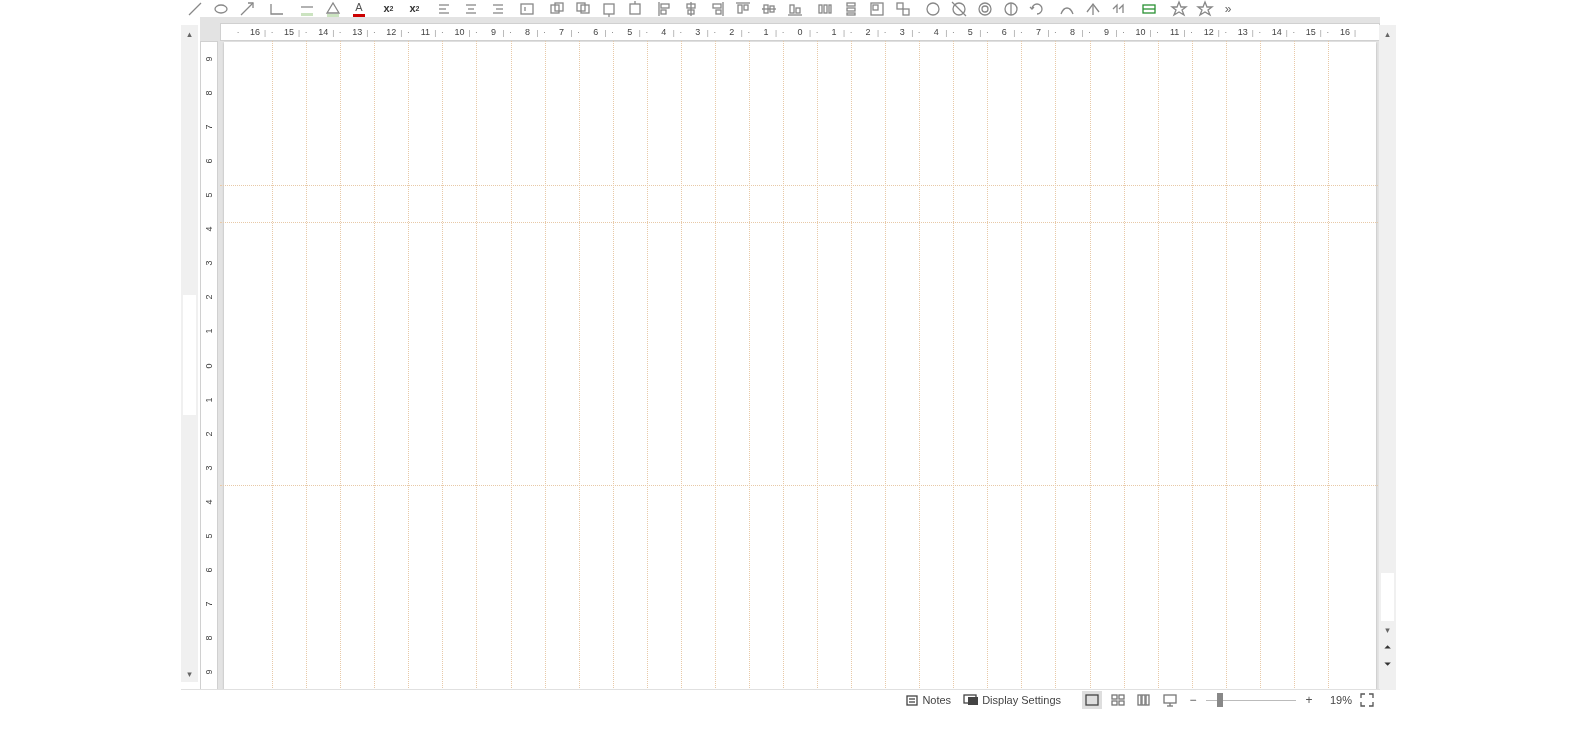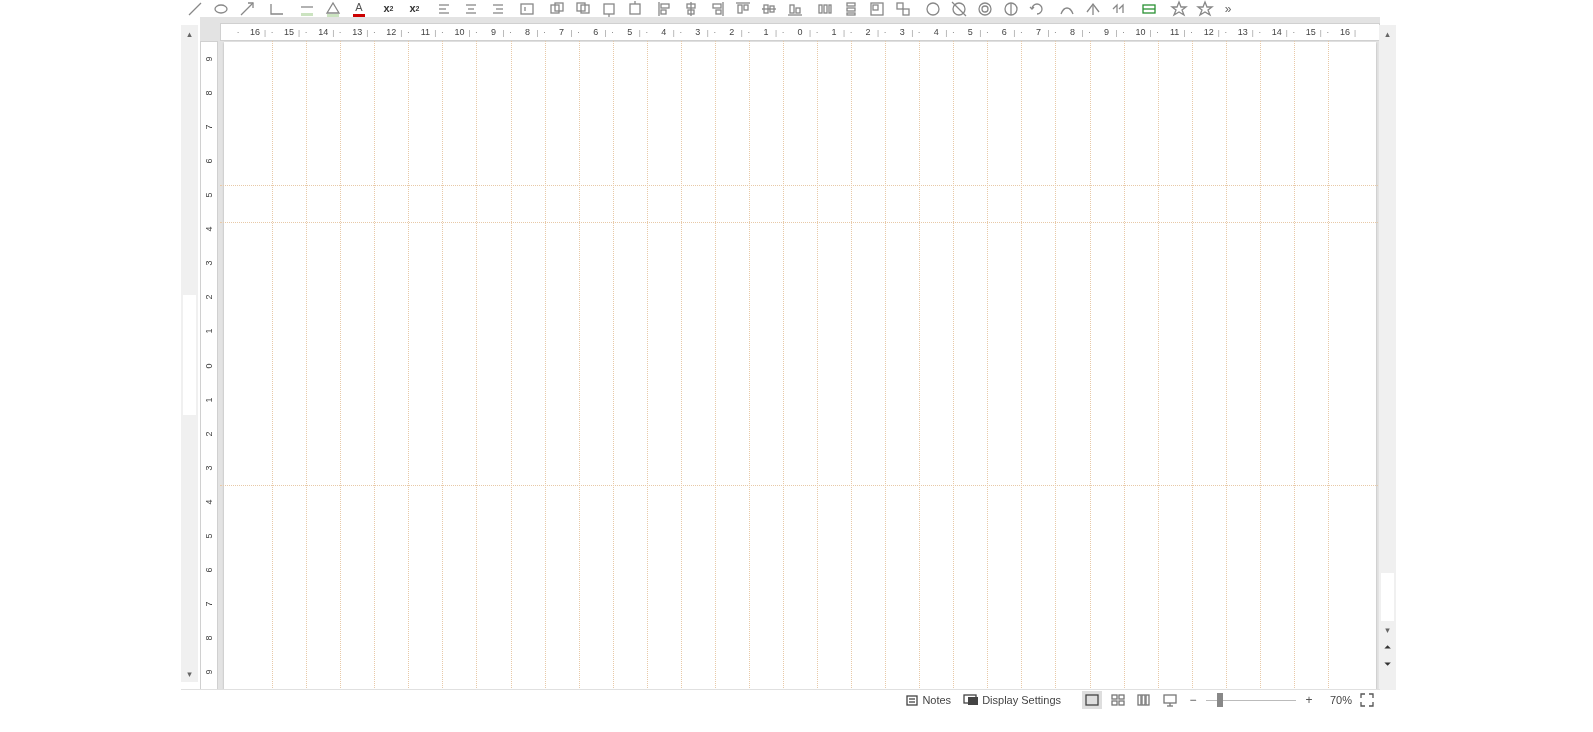--- a/index.html
+++ b/index.html
@@ -798,21 +798,21 @@
         <line x1="5" y1="13" x2="11" y2="13"></line>
       </svg>
     </div>
 
   <div class="zoom-btn">−</div>
   <div id="zoom-slider">
     <div class="track"></div>
     <div class="thumb" style="left: 11.0526px;"></div>
   </div>
   <div class="zoom-btn">+</div>
-  <span style="min-width:30px;text-align:right">70%</span>
+  <span style="min-width:30px;text-align:right">19%</span>
   <div class="fit-btn">
       <svg class="icon" style="width:16px;height:16px">
         <polyline points="2,6 2,2 6,2"></polyline>
         <polyline points="10,2 14,2 14,6"></polyline>
         <polyline points="14,10 14,14 10,14"></polyline>
         <polyline points="6,14 2,14 2,10"></polyline>
       </svg>
     </div>
 </div>
 

